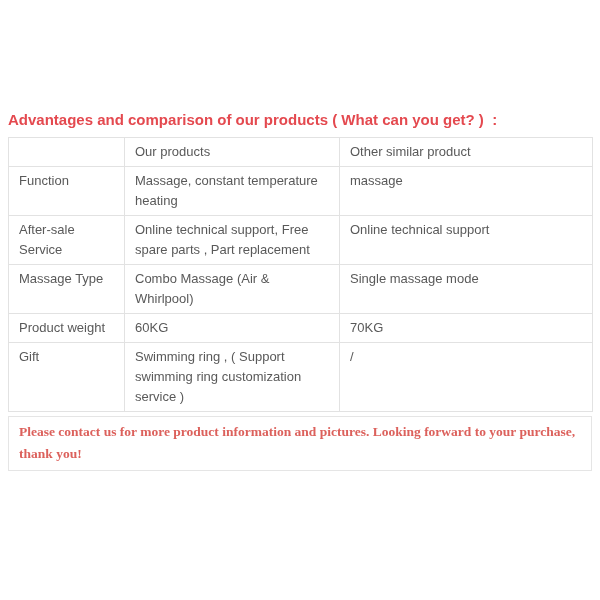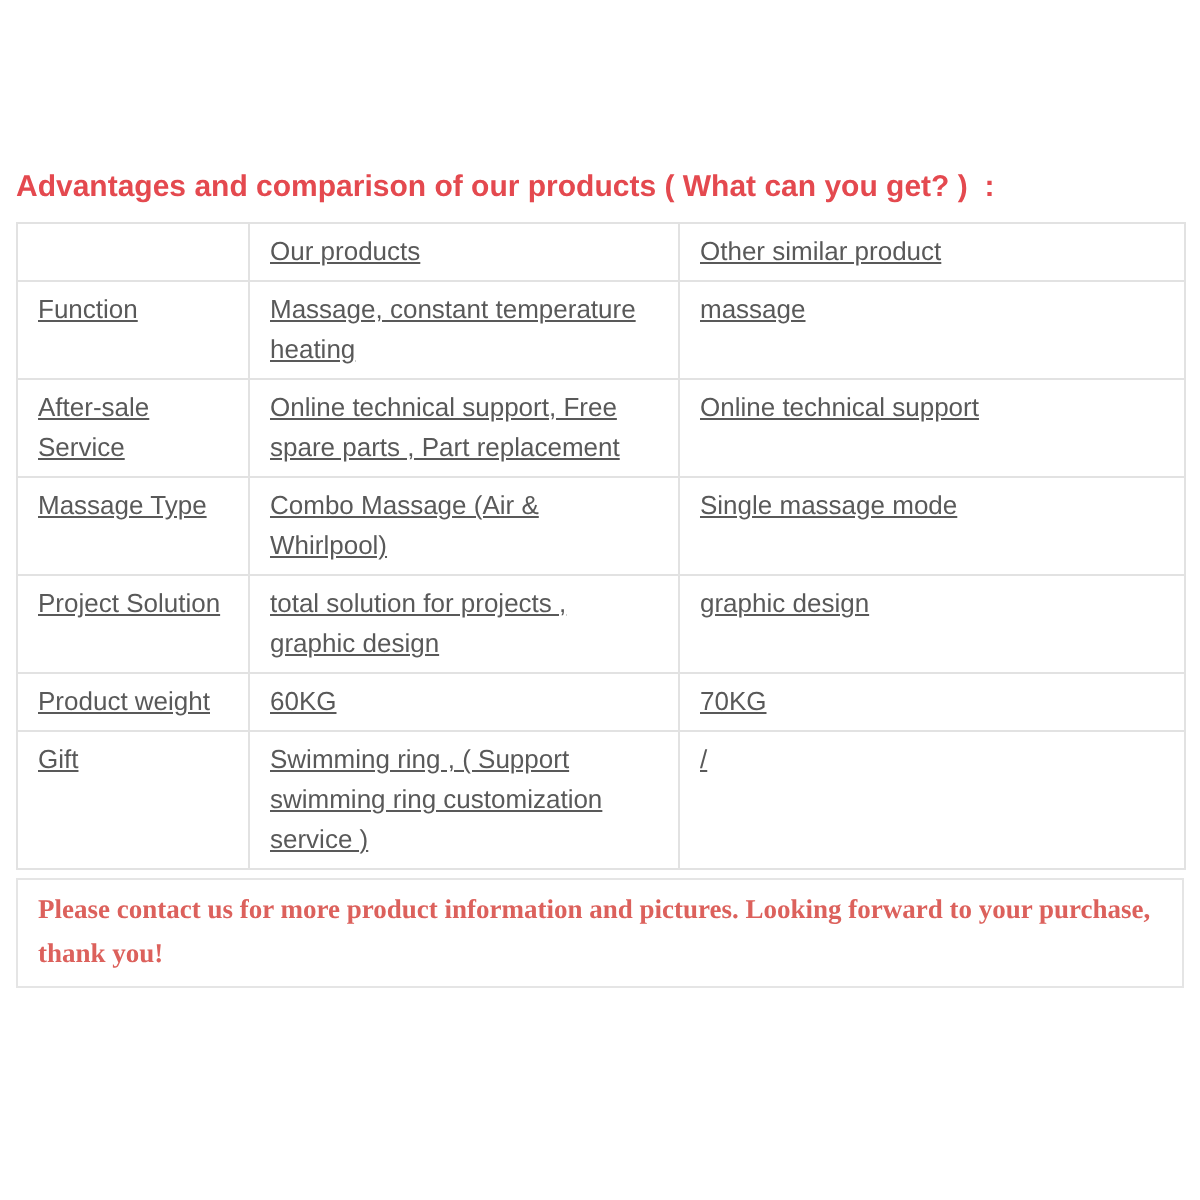--- a/index.html
+++ b/index.html
@@ -13,21 +13,21 @@
     font-family: "Liberation Sans", sans-serif;
     overflow: hidden;
   }
   .page {
     padding: 0 8px;
     box-sizing: border-box;
     width: 600px;
   }
   .heading {
     margin: 0;
-    padding-top: 86px;
+    padding-top: 112px;
     font-size: 15px;
     line-height: 16px;
     font-weight: bold;
     color: #e4494f;
     white-space: pre-wrap;
   }
   table.cmp {
     margin-top: 9px;
     border-collapse: collapse;
     table-layout: fixed;
@@ -37,21 +37,20 @@
   }
   table.cmp col.c1 { width: 116px; }
   table.cmp col.c2 { width: 215px; }
   table.cmp col.c3 { width: 253px; }
   table.cmp td {
     border: 1px solid #e2e2e2;
     padding: 4px 10px;
     line-height: 20px;
     vertical-align: top;
     word-wrap: break-word;
-    text-decoration: underline;
   }
   .footer-note {
     margin-top: 4px;
     width: 584px;
     box-sizing: border-box;
     border: 1px solid #e5e5e5;
     padding: 4px 10px 5px 10px;
     font-family: "Liberation Serif", serif;
     font-weight: bold;
     font-size: 13.5px;
@@ -87,25 +86,20 @@
         <td>After-sale Service</td>
         <td>Online technical support, Free spare parts , Part replacement</td>
         <td>Online technical support</td>
       </tr>
       <tr>
         <td>Massage Type</td>
         <td>Combo Massage (Air &amp; Whirlpool)</td>
         <td>Single massage mode</td>
       </tr>
       <tr>
-        <td>Project Solution</td>
-        <td>total solution for projects , graphic design</td>
-        <td>graphic design</td>
-      </tr>
-      <tr>
         <td>Product weight</td>
         <td>60KG</td>
         <td>70KG</td>
       </tr>
       <tr>
         <td>Gift</td>
         <td>Swimming ring , ( Support swimming ring customization service )</td>
         <td>/</td>
       </tr>
     </tbody>

